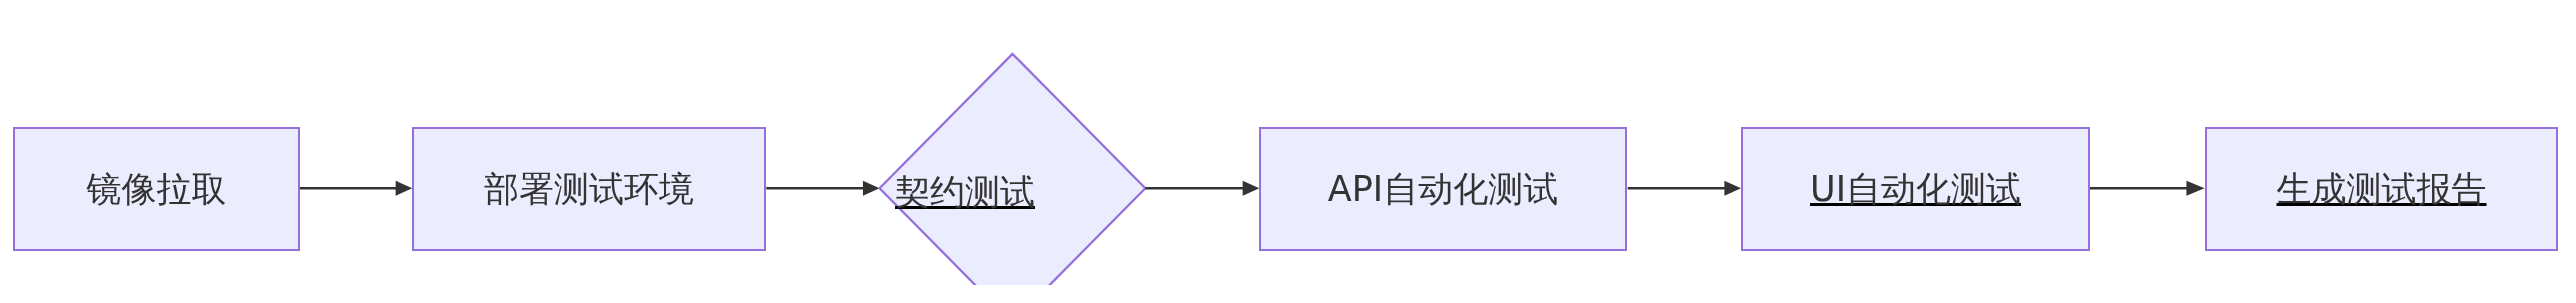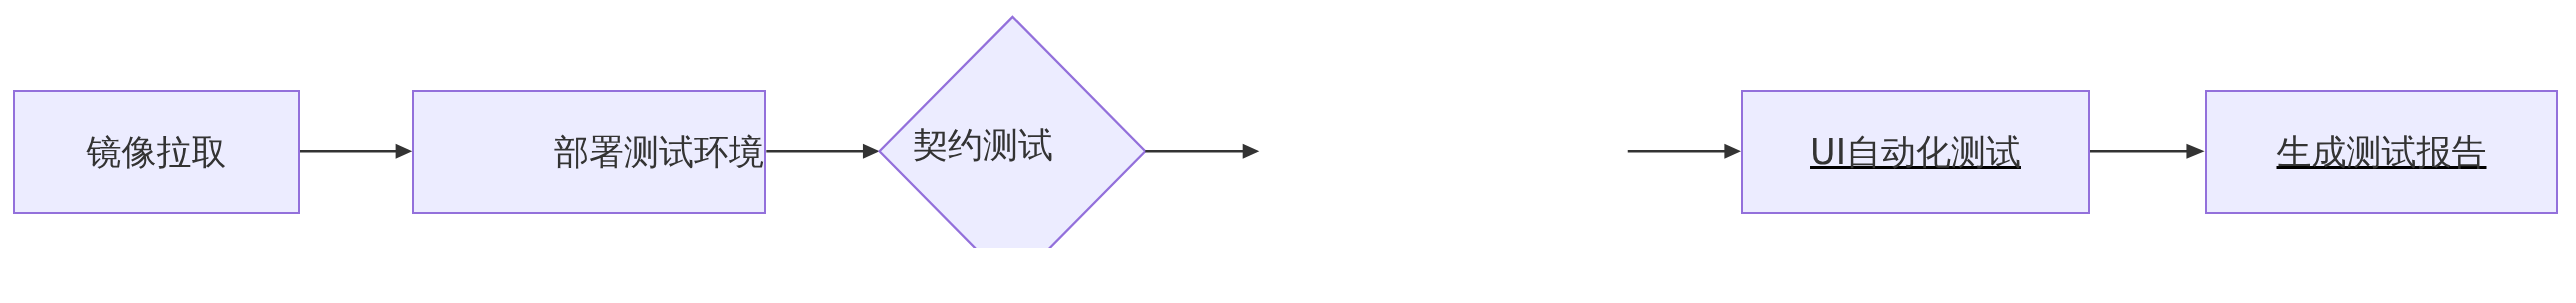--- a/index.html
+++ b/index.html
@@ -7,20 +7,21 @@
     padding: 0;
     background: #FFFFFF;
   }
   #canvas {
     position: relative;
     width: 2576px;
     height: 248px;
     background: #FFFFFF;
     overflow: hidden;
     font-family: "DejaVu Sans", "Liberation Sans", sans-serif;
+    margin-top: 37px;
   }
   #edge-layer {
     position: absolute;
     left: 0;
     top: 0;
     width: 2576px;
     height: 304px;
   }
   .flow-node {
     position: absolute;
@@ -35,30 +36,31 @@
   }
   .node-label {
     color: #333333;
     font-size: 35px;
     line-height: 1;
     white-space: nowrap;
     text-align: center;
   }
   .diamond-label {
     position: absolute;
-    left: 870px;
+    left: 852px;
     top: 128px;
     width: 226px;
     height: 45px;
     display: flex;
-    align-items: flex-start;
+    align-items: flex-end;
     justify-content: center;
+    text-decoration: underline;
   }
   #node-image-pull        { left: 13px;   width: 287px; }
-  #node-deploy-test-env   { left: 412px;  width: 354px; justify-content: flex-end; }
+  #node-deploy-test-env   { left: 412px;  width: 354px; }
   #node-api-automation    { left: 1259px; width: 368px; }
   #node-ui-automation     { left: 1741px; width: 349px; text-decoration: underline; }
   #node-generate-report   { left: 2205px; width: 353px; text-decoration: underline; }
   .edge-line {
     stroke: #333333;
     stroke-width: 3.5;
   }
   .edge-head {
     fill: #333333;
     stroke: none;
@@ -109,20 +111,23 @@
   </div>
 
   <div id="node-deploy-test-env" class="flow-node">
     <span class="node-label">部署测试环境</span>
   </div>
 
   <div class="diamond-label">
     <span class="node-label">契约测试</span>
   </div>
 
+  <div id="node-api-automation" class="flow-node">
+    <span class="node-label">API自动化测试</span>
+  </div>
 
   <div id="node-ui-automation" class="flow-node">
     <span class="node-label">UI自动化测试</span>
   </div>
 
   <div id="node-generate-report" class="flow-node">
     <span class="node-label">生成测试报告</span>
   </div>
 
 </div>

